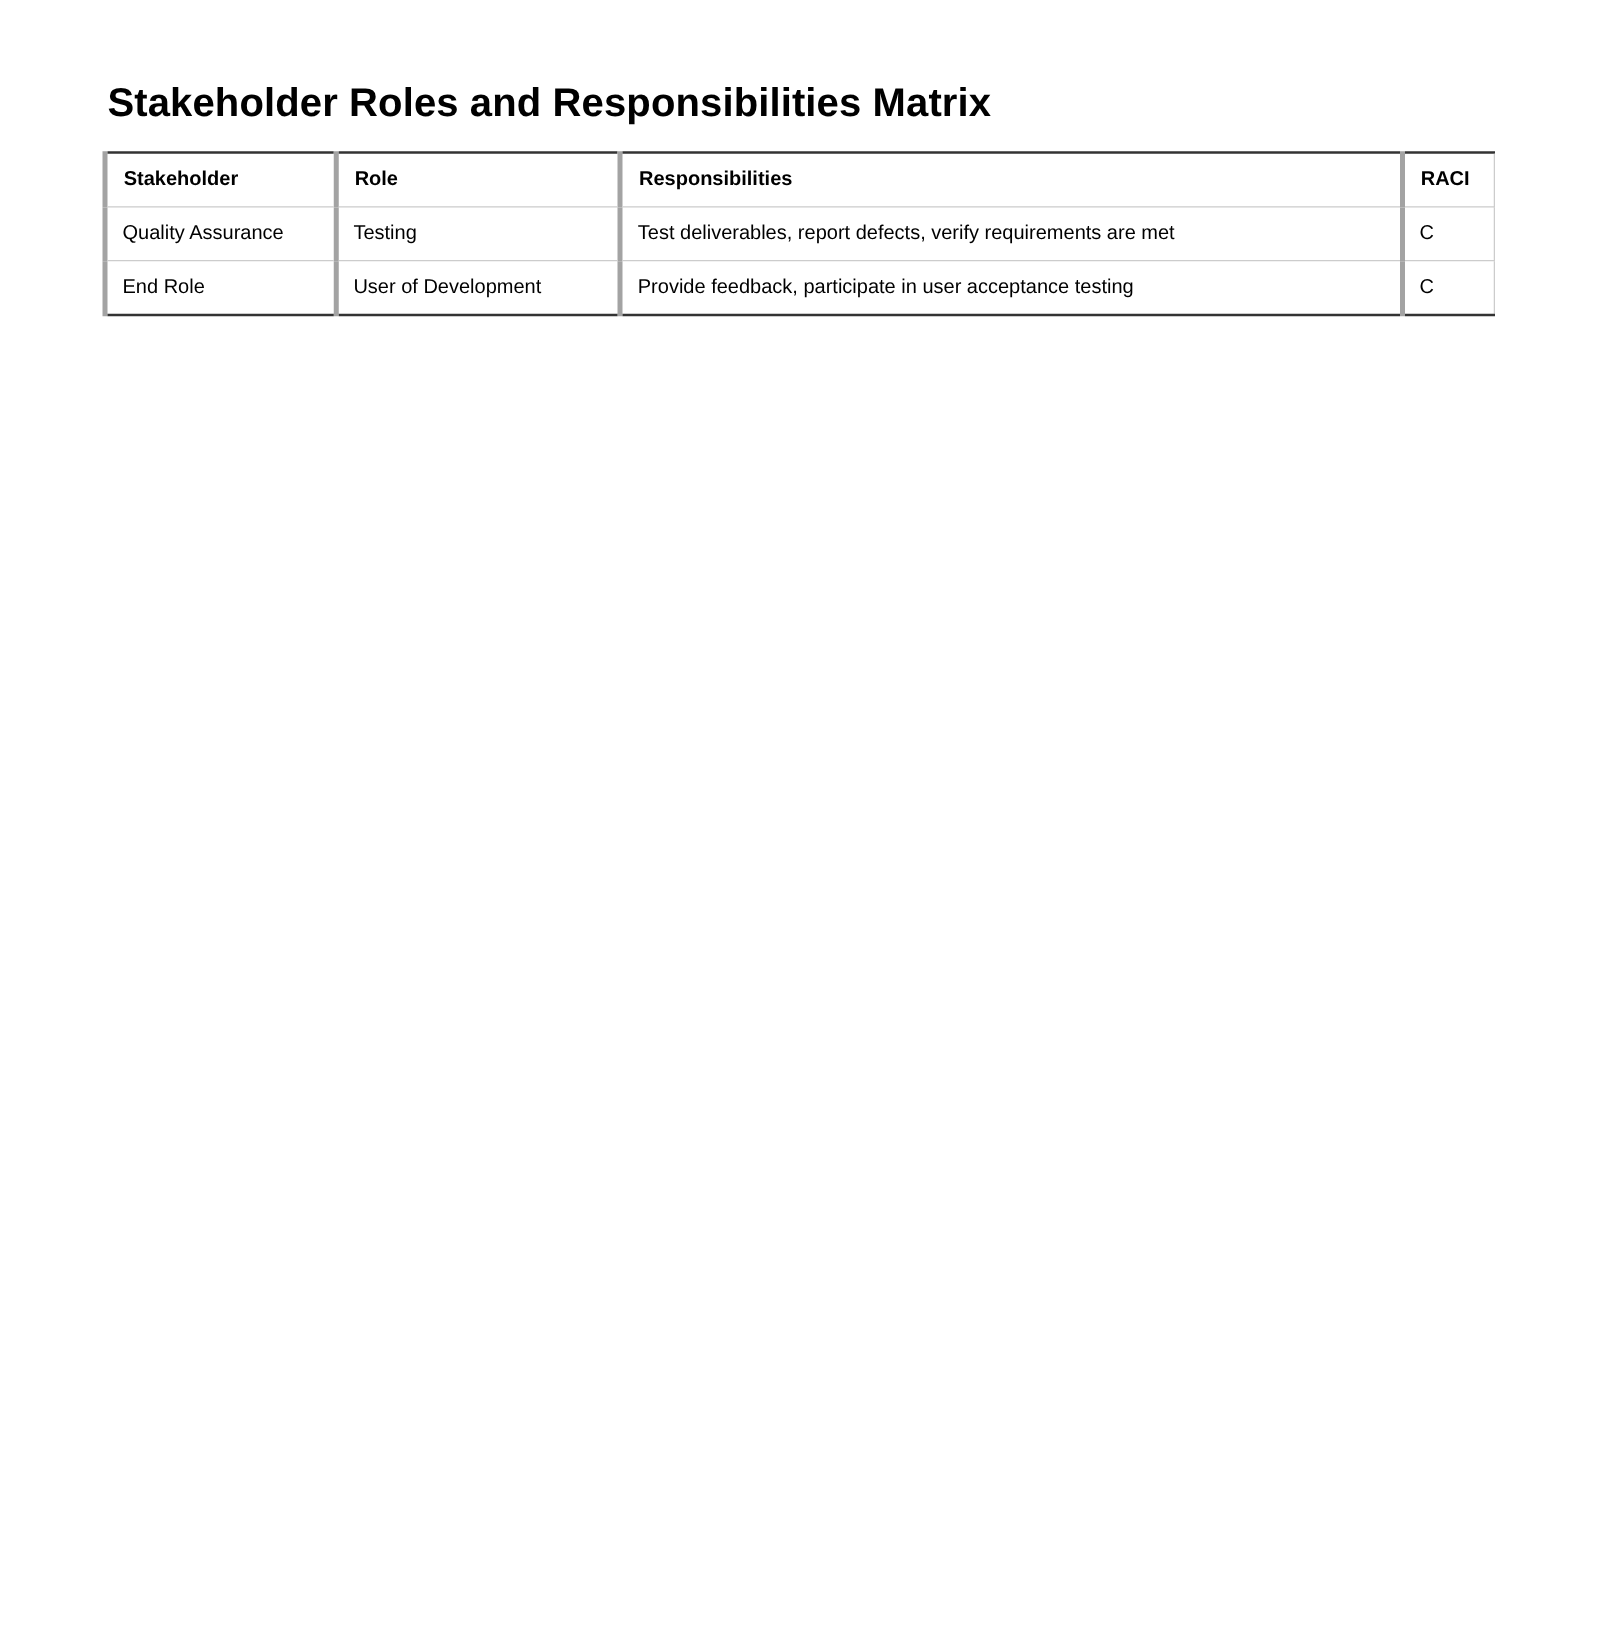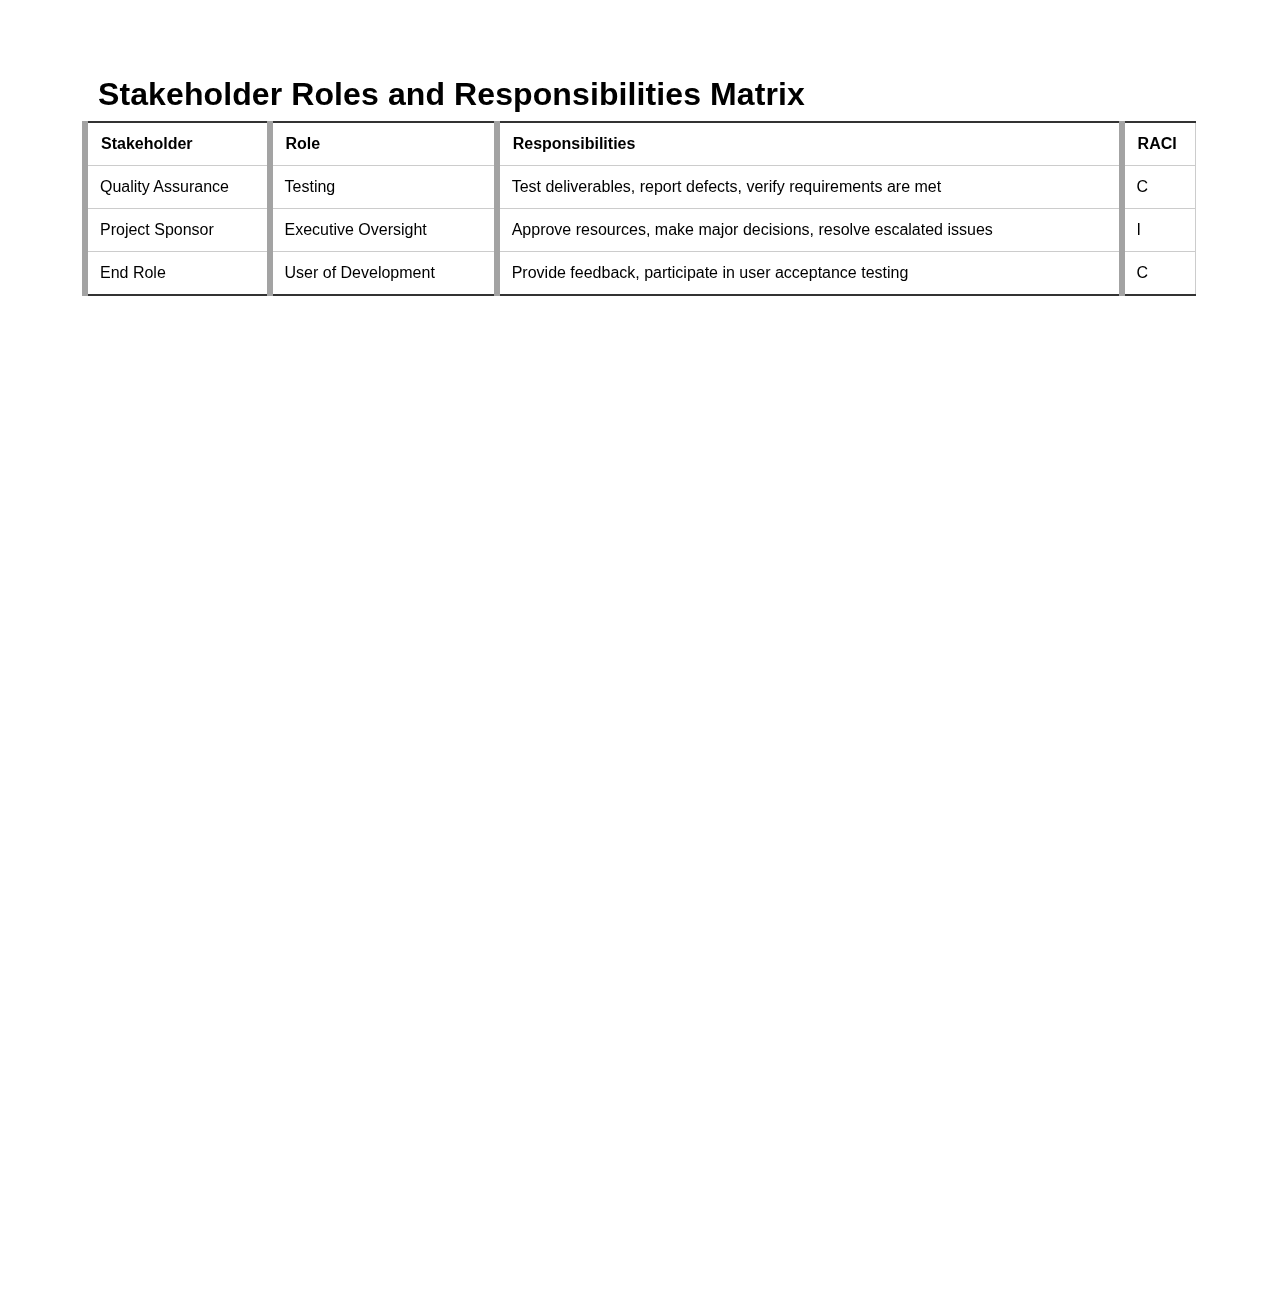--- a/index.html
+++ b/index.html
@@ -13,21 +13,21 @@
       font-family: "Liberation Sans", sans-serif;
       color: #000000;
     }
     .page {
       position: absolute;
       left: 82px;
       top: 0;
       width: 1114px;
     }
     .page-title {
-      margin: 16px;
+      margin: 4px;
       padding: 0;
       position: absolute;
       top: 58px;
       left: 0;
       font-size: 32px;
       font-weight: bold;
       line-height: 40px;
       white-space: nowrap;
       letter-spacing: 0.1px;
     }
@@ -36,21 +36,21 @@
       top: 121px;
       left: 0;
       width: 1114px;
       border-collapse: collapse;
       border-top: 2px solid #333333;
       border-bottom: 2px solid #333333;
       font-size: 16px;
     }
     table.matrix th,
     table.matrix td {
-      border-left: 6px solid #a3a3a3;
+      border-left: 4px solid #a3a3a3;
       border-right: 1px solid #cccccc;
       border-bottom: 1px solid #cccccc;
       text-align: left;
       padding: 0 12px;
       height: 42px;
       line-height: 18px;
       vertical-align: middle;
       white-space: nowrap;
     }
     table.matrix tr:last-child td {
@@ -87,26 +87,20 @@
       </tr>
     </thead>
     <tbody>
       <tr>
         <td>Quality Assurance</td>
         <td>Testing</td>
         <td>Test deliverables, report defects, verify requirements are met</td>
         <td>C</td>
       </tr>
       <tr>
-        <td>Project Sponsor</td>
-        <td>Executive Oversight</td>
-        <td>Approve resources, make major decisions, resolve escalated issues</td>
-        <td>I</td>
-      </tr>
-      <tr>
         <td>End Role</td>
         <td>User of Development</td>
         <td>Provide feedback, participate in user acceptance testing</td>
         <td>C</td>
       </tr>
     </tbody>
   </table>
 </div>
 
 </body></html>

